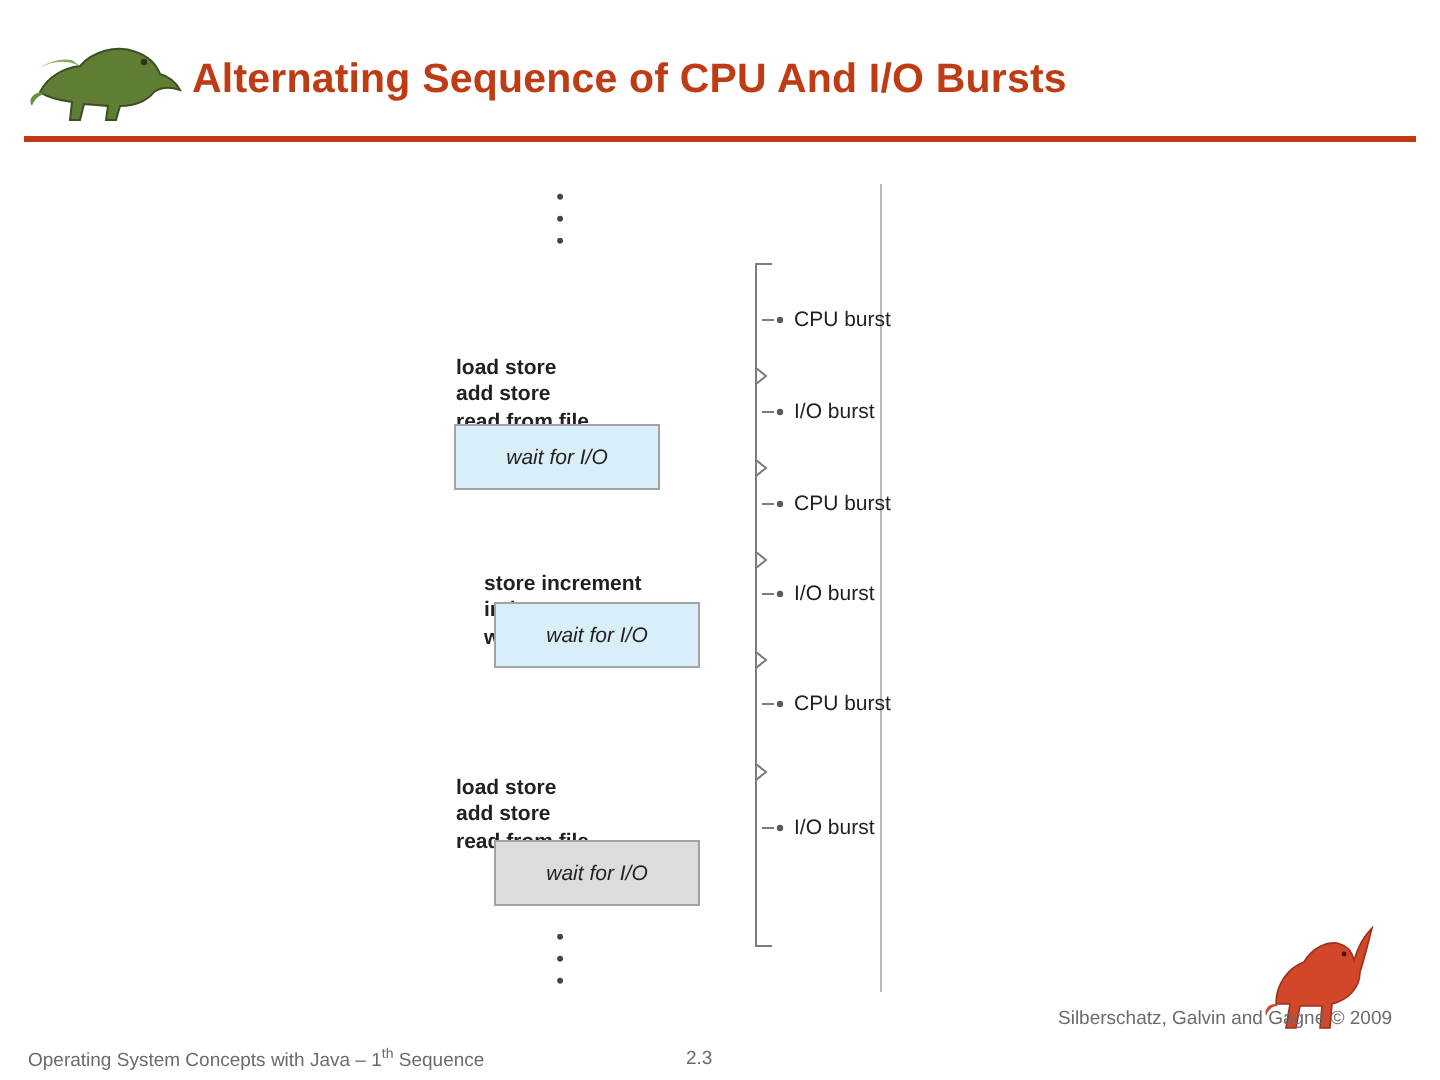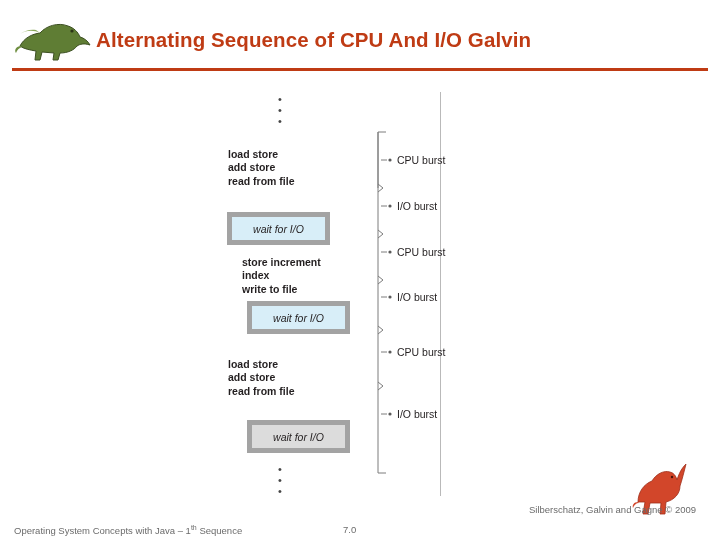--- a/index.html
+++ b/index.html
@@ -102,26 +102,27 @@
     background: #b9b9b9;
   }
 
   .code-block {
     position: absolute;
     font-size: 10.5px;
     font-weight: bold;
     color: #231f20;
     line-height: 13.4px;
     white-space: pre-line;
+    margin-top: 30px;
   }
 
   .io-box {
     position: absolute;
     box-sizing: border-box;
-    border: 5px solid #a3a3a3;
+    border: 1px solid #a3a3a3;
     display: flex;
     align-items: center;
     justify-content: center;
     font-size: 10.5px;
     font-style: italic;
     color: #231f20;
   }
   .io-box.blue { background: #d8eef8; }
   .io-box.grey { background: #dcdcdc; }
 
@@ -154,21 +155,21 @@
 
 <div class="logo-dino">
   <svg width="80" height="46" viewBox="0 0 80 46">
     <path d="M6 30 C10 22 18 18 26 17 C32 10 44 6 54 10 C60 12 64 16 66 21 C70 22 74 25 76 29 C70 27 66 28 63 30 C60 34 54 37 46 37 L44 44 L39 44 L40 37 L28 36 L26 44 L21 44 L22 35 C16 34 10 33 6 30 Z" fill="#5f7d34" stroke="#3c4f22" stroke-width="1"></path>
     <path d="M26 17 C20 14 12 14 6 18 C10 15 16 13 22 14 Z" fill="#8aa85a"></path>
     <circle cx="58" cy="15" r="1.6" fill="#2a3415"></circle>
     <path d="M6 30 C2 31 0 34 2 37 C3 34 5 32 8 31 Z" fill="#6f8f40"></path>
   </svg>
 </div>
 
-<div class="slide-title">Alternating Sequence of CPU And I/O Galvin</div>
+<div class="slide-title">Alternating Sequence of CPU And I/O Bursts</div>
 <div class="title-rule"></div>
 
 <div class="figure">
 
   <div class="col-divider"></div>
 
   <div class="dots" style="left:50px; top:2px; width:16px;">
     <span>•</span>
     <span>•</span>
     <span>•</span>
@@ -241,14 +242,14 @@
   <svg width="58" height="58" viewBox="0 0 58 58">
     <path d="M8 40 C8 30 14 22 22 19 C26 12 34 8 40 10 C44 11 46 14 47 18 C50 8 54 4 56 2 C54 10 52 18 50 24 C50 32 44 38 36 40 L35 52 L30 52 L31 41 L20 41 L18 52 L13 52 L15 40 Z" fill="#D2462A" stroke="#9e2f1a" stroke-width="0.8"></path>
     <path d="M8 40 C4 40 2 43 3 46 C4 43 6 41 9 41 Z" fill="#D2462A"></path>
     <circle cx="42" cy="15" r="1.2" fill="#4a1208"></circle>
   </svg>
 </div>
 
 <div class="footer-left">
   <span>Operating System Concepts with Java – 1</span><sup>th</sup><span> Sequence</span>
 </div>
-<div class="footer-center">7.0</div>
+<div class="footer-center">2.3</div>
 <div class="footer-right">Silberschatz, Galvin and Gagne © 2009</div>
 
 </body></html>

